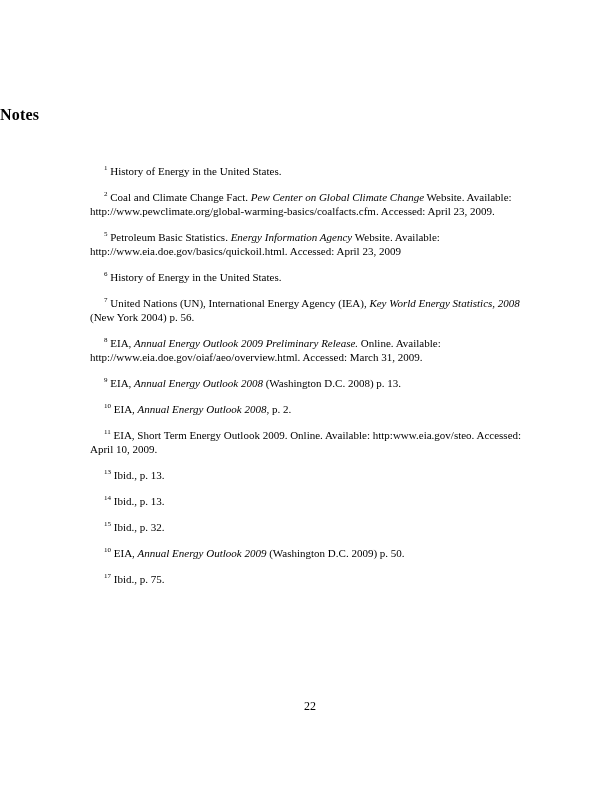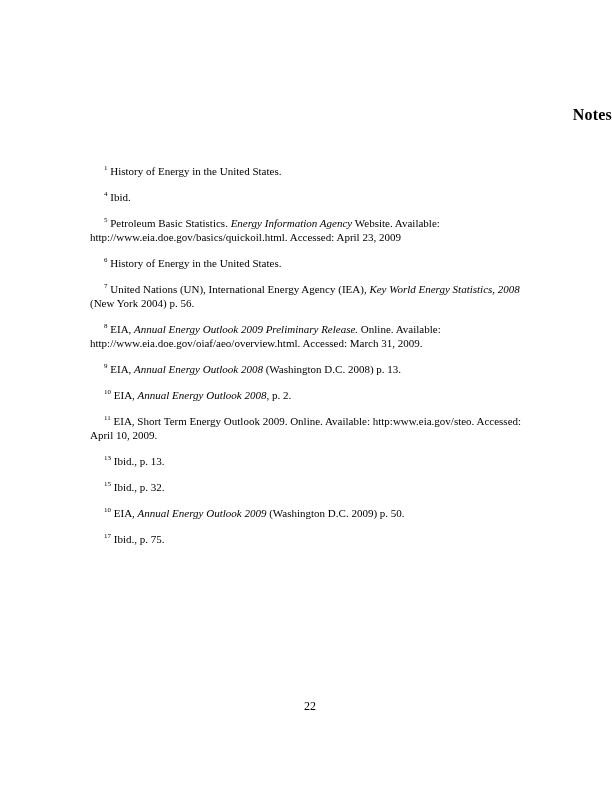--- a/index.html
+++ b/index.html
@@ -13,21 +13,21 @@
     color: #000000;
     font-family: "Liberation Serif", "DejaVu Serif", serif;
     position: relative;
     overflow: hidden;
   }
   .title {
     margin: 0;
     padding-top: 106px;
     font-size: 16px;
     font-weight: bold;
-    text-align: right;
+    text-align: left;
     letter-spacing: 0.2px;
   }
   .notes {
     margin: 40px 70px 0 90px;
     font-size: 11px;
     line-height: 14px;
   }
   .note {
     margin: 9px 0 12px 0;
     text-indent: 14px;
@@ -50,28 +50,29 @@
   }
 </style>
 </head>
 <body>
 
 <div class="page">
   <h1 class="title">Notes</h1>
 
   <div class="notes" id="notes">
       <p class="note"><sup>1</sup> <span>History of Energy in the United States.</span></p>
-      <p class="note"><sup>4</sup> <span>Ibid.</span></p>
+      <p class="note"><sup>2</sup> <span>Coal and Climate Change Fact. </span><span class="it">Pew Center on Global Climate Change</span><span> Website. Available: http://www.pewclimate.org/global-warming-basics/coalfacts.cfm. Accessed: April 23, 2009.</span></p>
       <p class="note"><sup>5</sup> <span>Petroleum Basic Statistics. </span><span class="it">Energy Information Agency</span><span> Website. Available: http://www.eia.doe.gov/basics/quickoil.html. Accessed: April 23, 2009</span></p>
       <p class="note"><sup>6</sup> <span>History of Energy in the United States.</span></p>
       <p class="note"><sup>7</sup> <span>United Nations (UN), International Energy Agency (IEA), </span><span class="it">Key World Energy Statistics, 2008</span><span> (New York 2004) p. 56.</span></p>
       <p class="note"><sup>8</sup> <span>EIA, </span><span class="it">Annual Energy Outlook 2009 Preliminary Release.</span><span> Online. Available: http://www.eia.doe.gov/oiaf/aeo/overview.html. Accessed: March 31, 2009.</span></p>
       <p class="note"><sup>9</sup> <span>EIA, </span><span class="it">Annual Energy Outlook 2008</span><span> (Washington D.C. 2008) p. 13.</span></p>
       <p class="note"><sup>10</sup> <span>EIA, </span><span class="it">Annual Energy Outlook 2008</span><span>, p. 2.</span></p>
       <p class="note"><sup>11</sup> <span>EIA, Short Term Energy Outlook 2009. Online. Available: http:www.eia.gov/steo. Accessed: April 10, 2009.</span></p>
       <p class="note"><sup>13</sup> <span>Ibid., p. 13.</span></p>
+      <p class="note"><sup>14</sup> <span>Ibid., p. 13.</span></p>
       <p class="note"><sup>15</sup> <span>Ibid., p. 32.</span></p>
       <p class="note"><sup>10</sup> <span>EIA, </span><span class="it">Annual Energy Outlook 2009</span><span> (Washington D.C. 2009) p. 50.</span></p>
       <p class="note"><sup>17</sup> <span>Ibid., p. 75.</span></p>
     </div>
 
   <div class="page-number">22</div>
 </div>
 
 </body></html>

